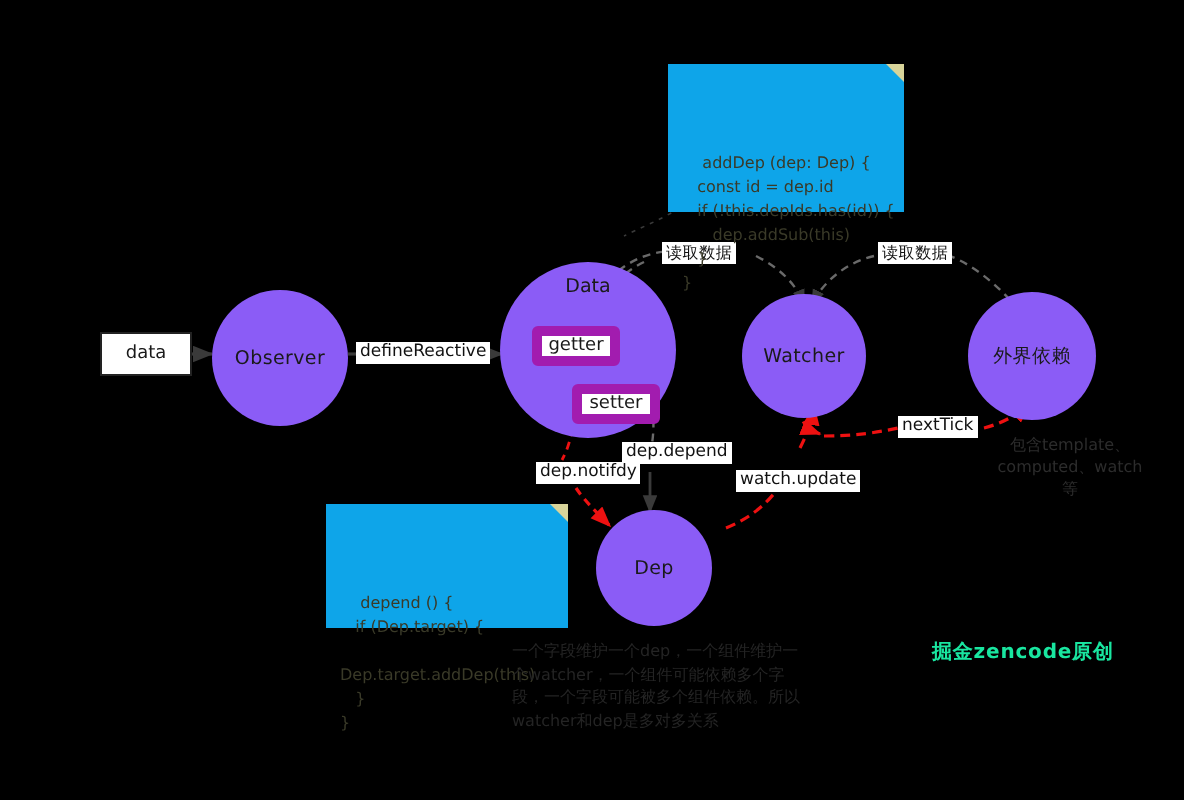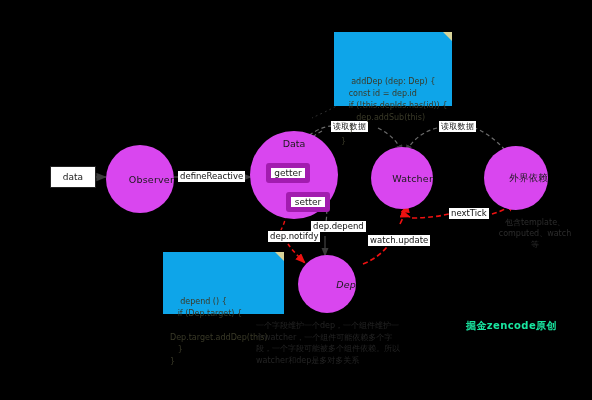--- a/index.html
+++ b/index.html
@@ -18,25 +18,25 @@
   svg.layer {
     position: absolute;
     left: 0; top: 0;
     width: 592px;
     height: 400px;
     pointer-events: none;
   }
   
   .circle {
     position: absolute;
-    background: #d946ef;
+    background: #8b5cf6;
     border-radius: 50%;
     display: flex;
     align-items: center;
-    justify-content: flex-end;
+    justify-content: center;
     color: #1a1a1a;
     font-size: 9.5px;
     letter-spacing: .2px;
     box-sizing: border-box;
   }
   .rect {
     position: absolute;
     background: #ffffff;
     border: 1px solid #222;
     display: flex;
@@ -186,21 +186,21 @@
   </div>
 
   <div class="circle" style="left:371px; top:147px; width:62px; height:62px;">
     <span>Watcher</span>
   </div>
 
   <div class="circle" style="left:484px; top:146px; width:64px; height:64px;">
     <span>外界依赖</span>
   </div>
 
-  <div class="circle" style="left:298px; top:255px; width:58px; height:58px;font-style:italic;">
+  <div class="circle" style="left:298px; top:255px; width:58px; height:58px;">
     <span>Dep</span>
   </div>
 
   <div class="edge-label" style="left:178px; top:171px;">defineReactive</div>
 
   <div class="edge-label cn" style="left:331px; top:121px;">读取数据</div>
 
   <div class="edge-label cn" style="left:439px; top:121px;">读取数据</div>
 
   <div class="edge-label" style="left:311px; top:221px;text-align:center;">dep.depend</div>

